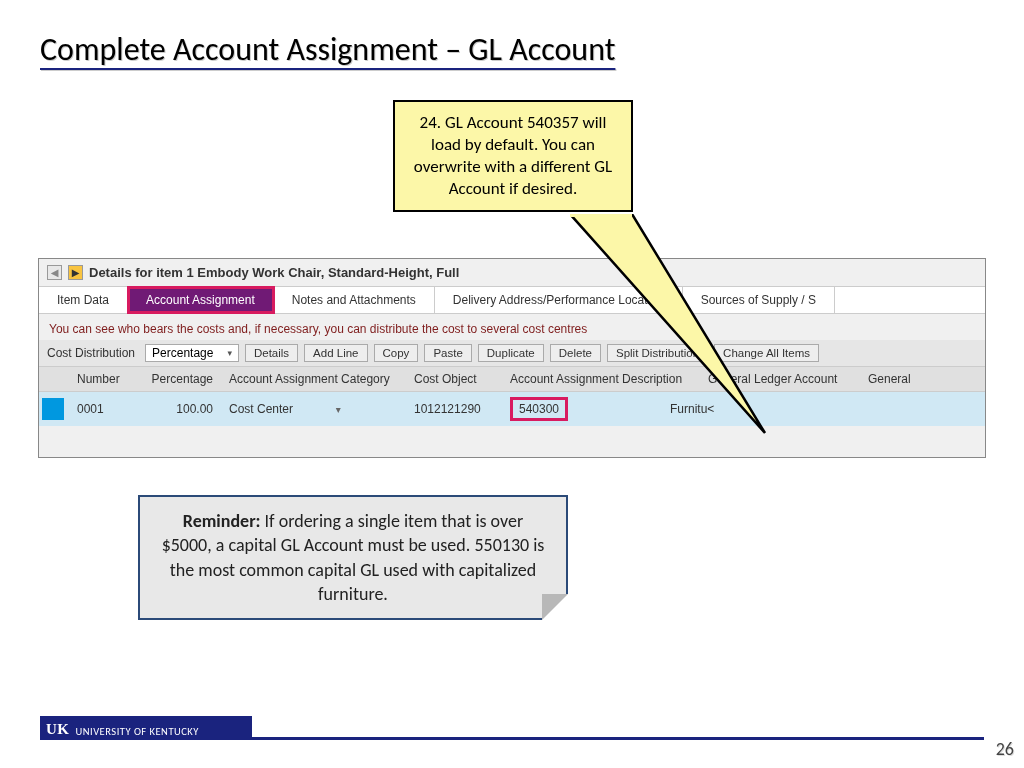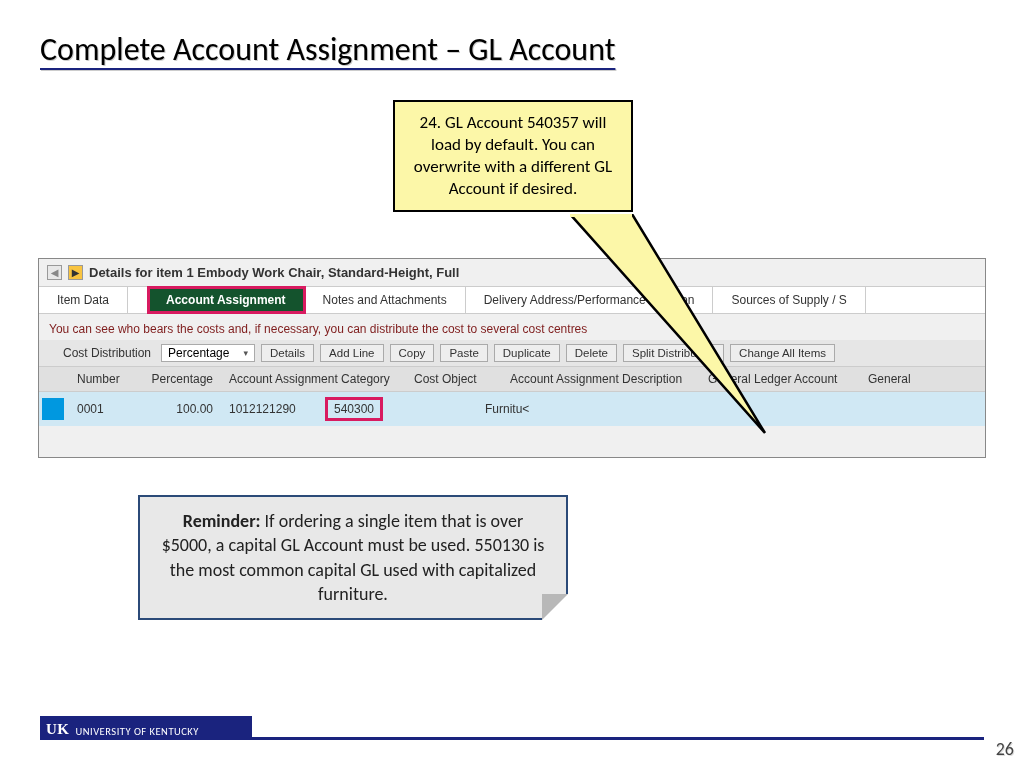--- a/index.html
+++ b/index.html
@@ -84,33 +84,32 @@
     border-bottom: 1px solid #ccc;
   }
   .tab {
     padding: 6px 18px;
     border-right: 1px solid #ccc;
     color: #333;
     font-size: 12px;
     white-space: nowrap;
   }
   .tab.active {
-    background: #14532d;
+    background: #701a75;
     color: #fff;
-    font-weight: bold;
+    font-weight: normal;
     outline: 3px solid #d81b60;
     outline-offset: -2px;
-    margin-left: 20px;
   }
   .help-text { padding: 8px 10px 4px; color: #7f1d1d; font-size: 12px; }
   .toolbar-row {
     display: flex;
     align-items: center;
     gap: 6px;
-    padding: 4px 24px;
+    padding: 4px 8px;
     background: #e6e6e6;
   }
   .tb-label { color: #333; font-size: 12px; margin-right: 4px; }
   .tb-select {
     background: #fff;
     border: 1px solid #aaa;
     padding: 1px 6px;
     font-size: 12px;
     display: inline-flex;
     align-items: center;
@@ -265,20 +264,21 @@
     <div class="c-desc">Account Assignment Description</div>
     <div class="c-gl">General Ledger Account</div>
     <div class="c-gen">General</div>
   </div>
   <div class="grid-row">
     <div class="c-sel">
         <div class="row-sel"></div>
       </div>
     <div class="c-num link-val">0001</div>
     <div class="c-pct">100.00</div>
+    <div class="c-cat cat-dd">Cost Center</div>
     <div class="c-obj">1012121290</div>
     <div class="c-gl"><span class="gl-box">540300</span></div>
     <div class="c-gen">Furnitu&lt;</div>
   </div>
 </div>
 
 <div class="reminder">
   <b>Reminder:</b><span> If ordering a single item that is over $5000, a capital GL Account must be used. 550130 is the most common capital GL used with capitalized furniture.</span>
   <div class="page-curl"></div>
 </div>

